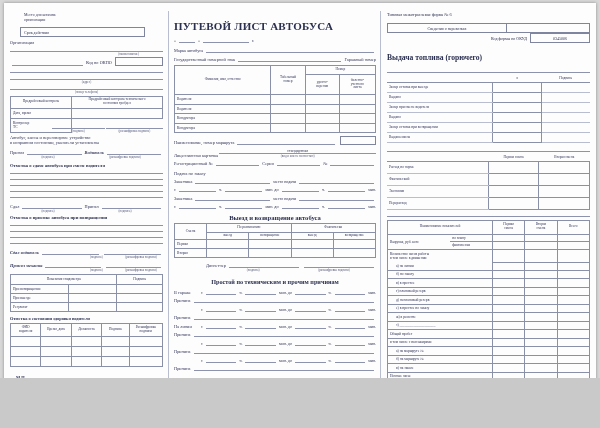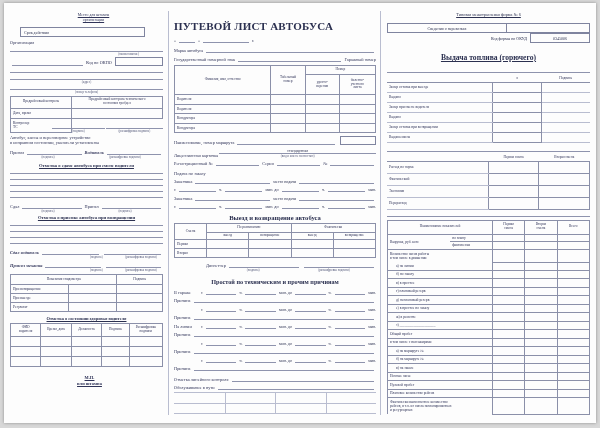--- a/index.html
+++ b/index.html
@@ -1,18 +1,18 @@
 <!DOCTYPE html>
 <html><head>
 <meta charset="utf-8">
 <style>
   html,body{margin:0;padding:0;background:#c9c9c9;}
   body{font-family:"Liberation Serif", serif;}
   #page{
-    position:relative;width:600px;height:428px;
+    position:relative;width:600px;height:378px;
     background:#d8d8d8;overflow:hidden;
   }
   #sheet{
     position:absolute;left:4px;top:3px;width:592px;height:420px;
     background:#fdfdfd;
     box-shadow:0 0 3px rgba(0,0,0,.35);
     color:#2b3050;
     overflow:hidden;
   }
   .col{position:absolute;top:0;box-sizing:border-box;}
@@ -21,21 +21,21 @@
   #colR{left:377px;width:215px;height:420px;padding:4px 6px;}
   .vline{position:absolute;top:8px;bottom:8px;width:1px;background:#b9bdd0;}
 
   
   .t{font-size:4.3px;line-height:1.25;letter-spacing:.01em;color:#2f3358;}
   .t5{font-size:5px;}
   .t4{font-size:4px;}
   .sub{font-size:3.1px;text-align:center;color:#555a7a;}
   .b{font-weight:bold;}
   .i{font-style:italic;}
-  .c{text-align:center;text-decoration:underline;}
+  .c{}
   .fill{flex:1;border-bottom:.6px solid #8e93ad;height:6px;margin:0 2px;}
   .mt2{margin-top:2px;} .mt3{margin-top:3px;}
   .title{font-size:11px;font-weight:bold;letter-spacing:.02em;}
   .stitle{font-size:6.6px;font-weight:bold;text-align:center;}
   .box{border:.7px solid #7f849f;}
   table{border-collapse:collapse;width:100%;}
   table.g td,table.g th{border:.6px solid #8b90a9;font-size:3.6px;
      padding:1px 2px;font-weight:normal;color:#2f3358;vertical-align:middle;}
   table.g th{text-align:center;font-size:3.5px;line-height:1.1;}
   .hrule{border-bottom:.6px solid #8e93ad;height:0;}

